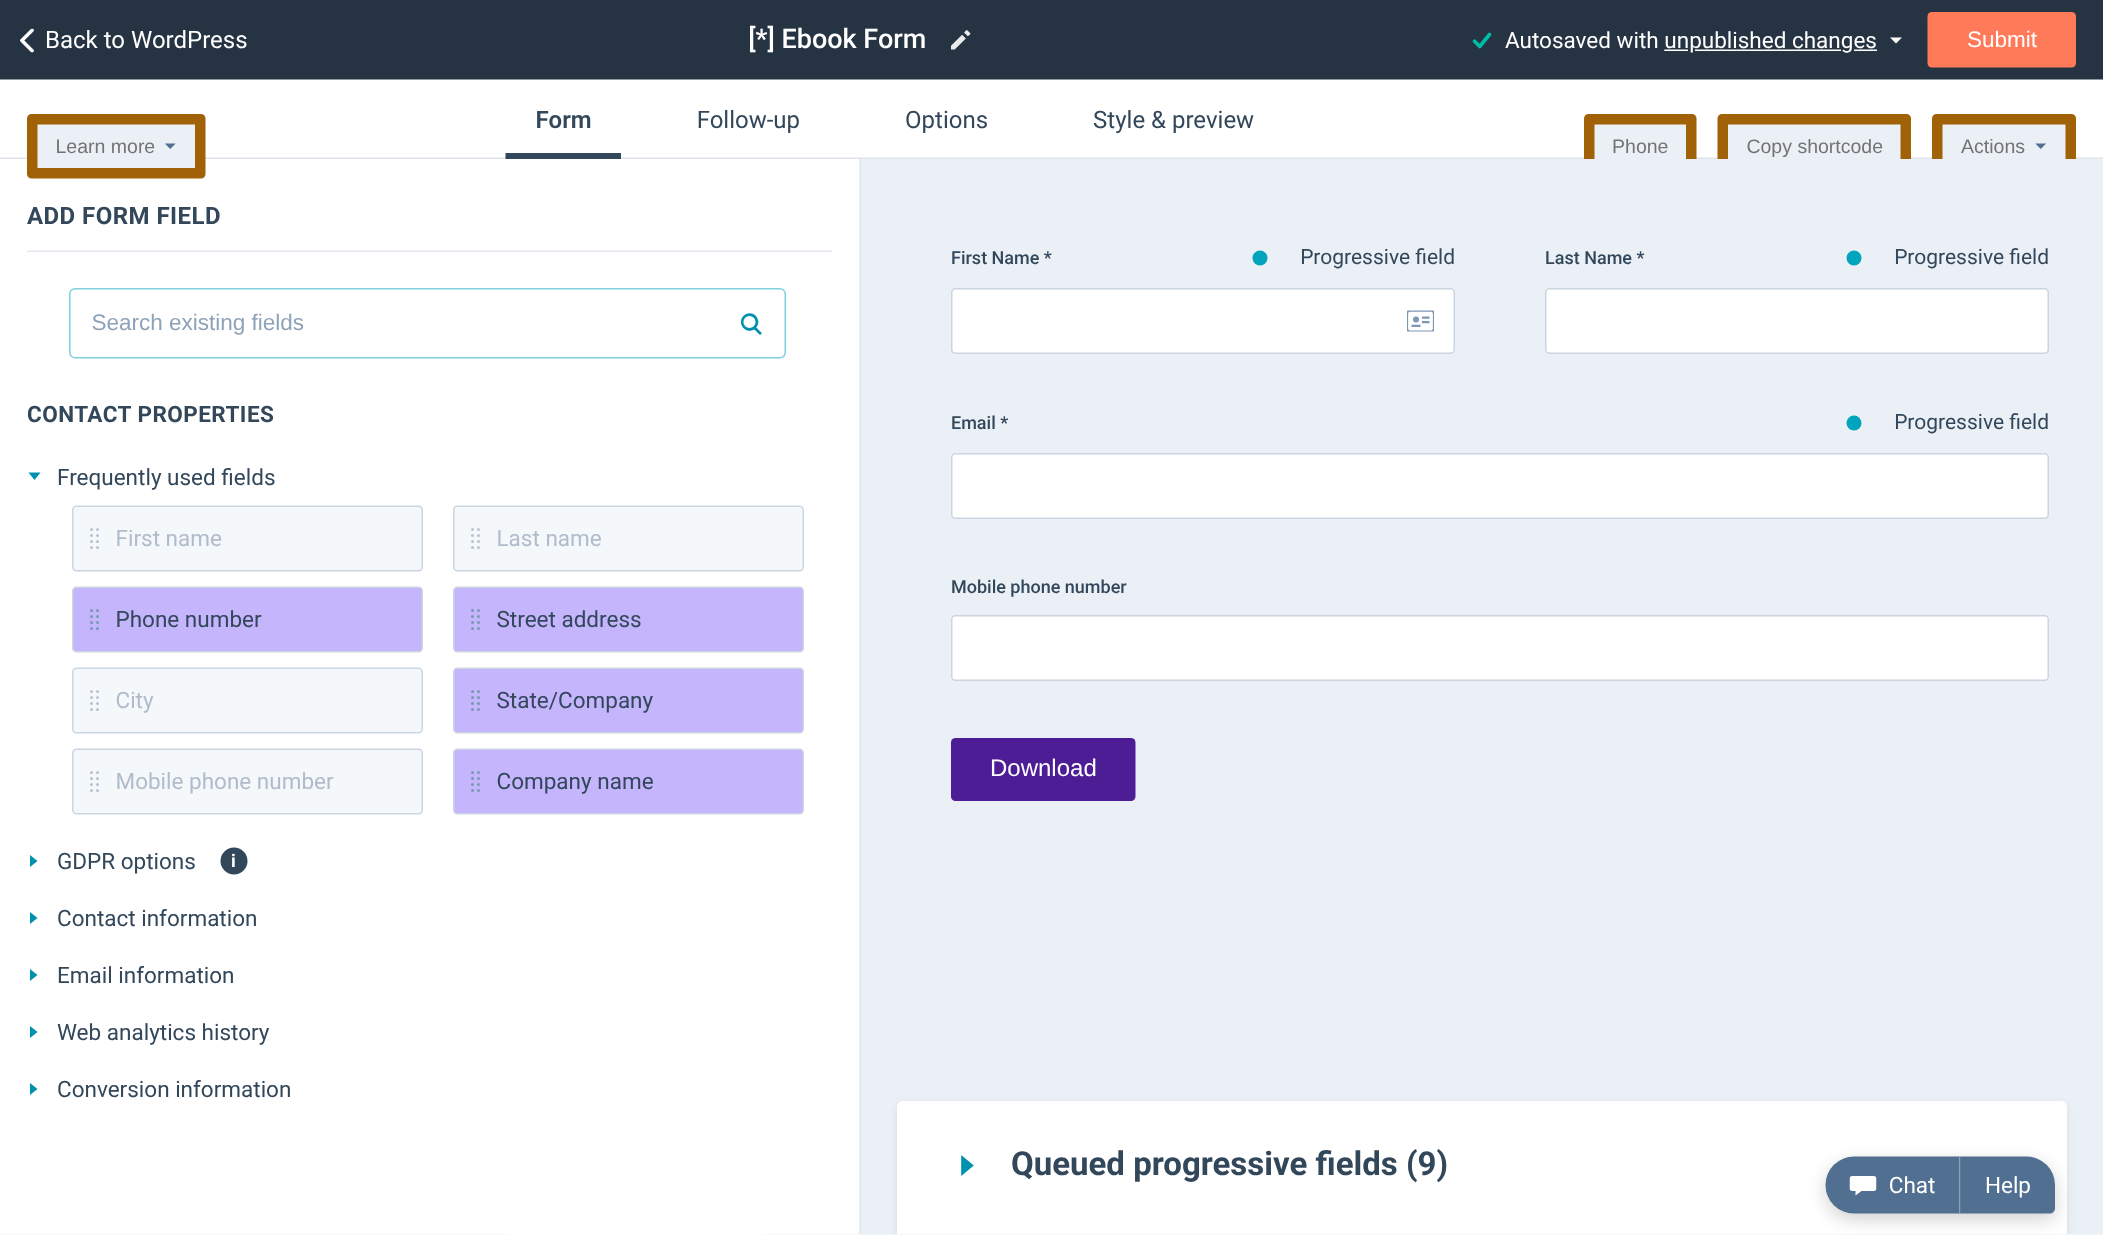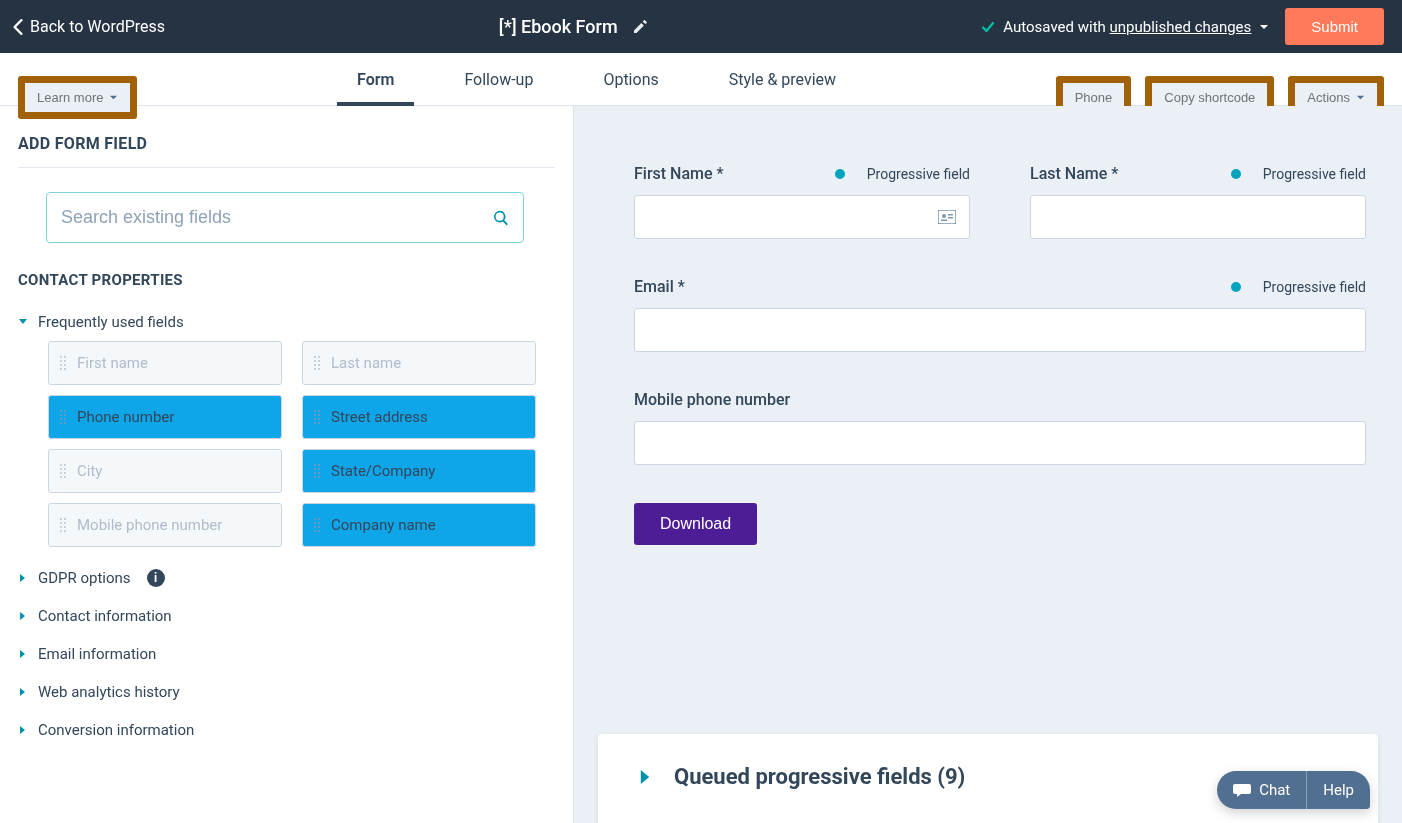--- a/index.html
+++ b/index.html
@@ -130,21 +130,21 @@
   .search-wrap {
     margin: 0 0 28px 28px;
     width: 478px;
     position: relative;
   }
   .search-input {
     width: 100%;
     border: 1.5px solid #7fd1de;
     border-radius: 4px;
     padding: 14px 32px 14px 14px;
-    font-size: 18px;
+    font-size: 15px;
     color: #ec4899;
     outline: none;
   }
   .search-input::placeholder { color: #8ea2b8; }
   .search-icon { position: absolute; right: 14px; top: 50%; transform: translateY(-50%); }
   .search-icon svg { width: 18px; height: 18px; fill: #0091ae; display:block; }
 
   .group-heading { font-size: 15px; font-weight: 700; letter-spacing: .3px; margin-bottom: 14px; }
 
   .tree-item {
@@ -166,40 +166,40 @@
     display: grid;
     grid-template-columns: repeat(2, 234px);
     gap: 10px 20px;
     margin-left: 30px;
     margin-bottom: 12px;
   }
   .draggable-field {
     height: 44px;
     border: 1px solid #cbd6e2;
     border-radius: 3px;
-    background: #0ea5e9;
+    background: #c4b5fd;
     display: flex; align-items: center;
     padding: 0 10px;
     gap: 10px;
     font-size: 15px;
     cursor: grab;
   }
   .draggable-field.disabled {
     background: #f5f8fa;
     color: #b0bccb;
   }
   .drag-handle svg { width: 8px; height: 16px; display:block; }
   .drag-handle.dim svg circle, .drag-handle.dim svg rect { fill: #b9c4d2; }
   .drag-handle svg circle, .drag-handle svg rect { fill: #7c98b6; }
 
   
   .row2 { display: grid; grid-template-columns: 1fr 1fr; gap: 60px; }
   .field-block { margin-bottom: 38px; }
   .field-top { display: flex; justify-content: space-between; align-items: center; margin-bottom: 12px; }
-  .field-label { font-size: 16px; font-weight: 500; }
+  .field-label { font-size: 12px; font-weight: 500; }
   .prog-pill { display: inline-flex; align-items: center; gap: 22px; color: #33475b; font-size: 14px; }
   .prog-dot { width: 10px; height: 10px; border-radius: 50%; background: #00a4bd; display:inline-block; }
   .finput {
     width: 100%; height: 44px;
     border: 1px solid #cbd6e2; border-radius: 3px;
     background: #fff;
     padding: 0 12px;
     font-size: 15px;
     outline: none;
   }

